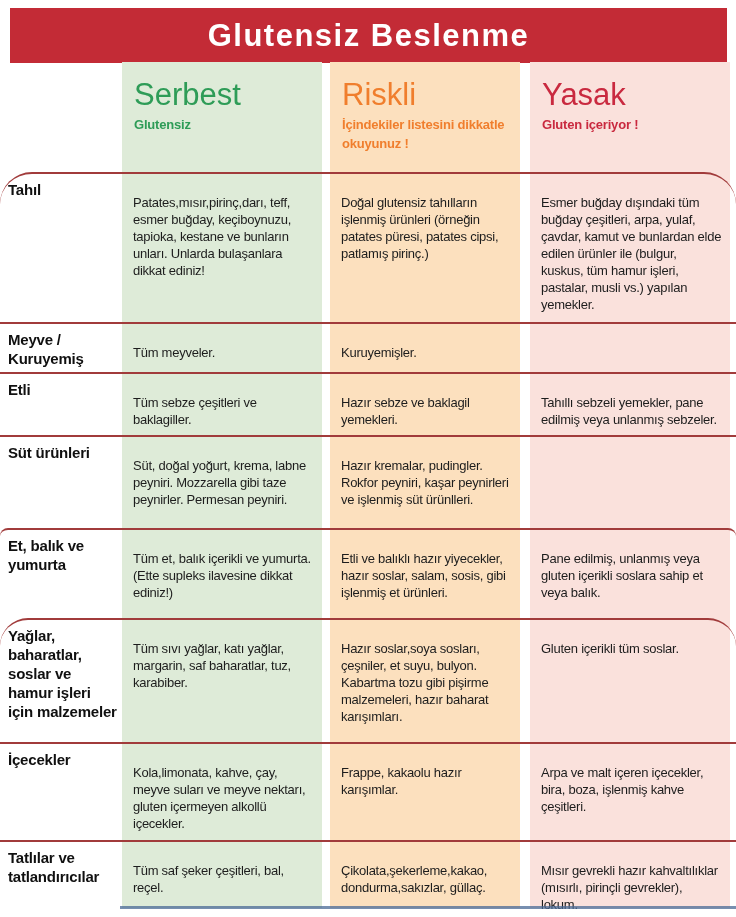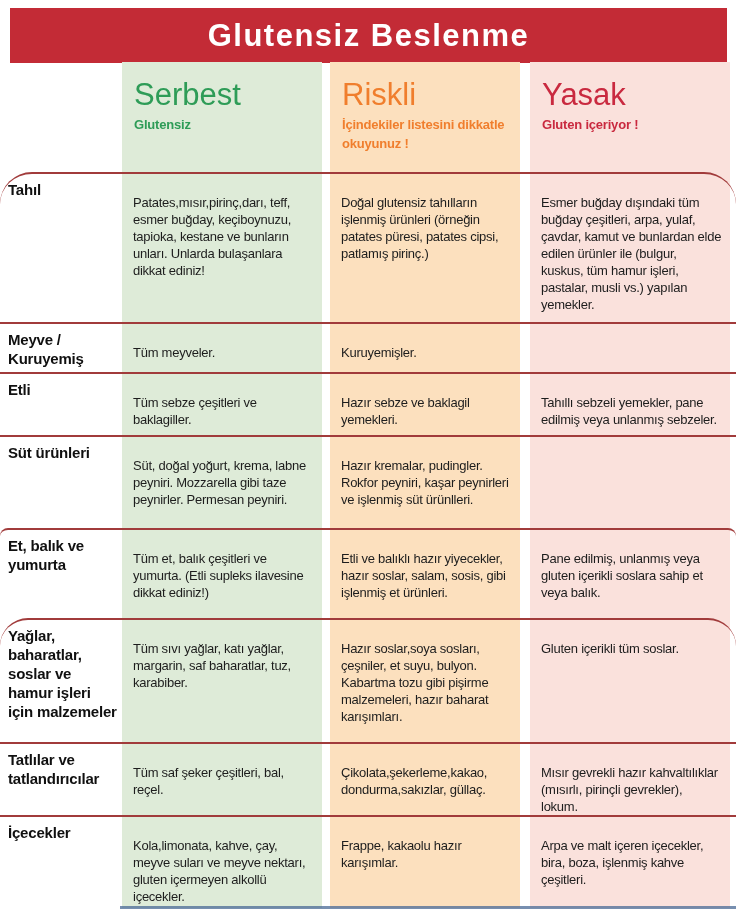--- a/index.html
+++ b/index.html
@@ -125,50 +125,50 @@
       <div class="rowlabel">Süt ürünleri</div>
       <div class="cell">Süt, doğal yoğurt, krema, labne peyniri. Mozzarella gibi taze peynirler. Permesan peyniri.</div>
       <div></div>
       <div class="cell">Hazır kremalar, pudingler. Rokfor peyniri, kaşar peynirleri ve işlenmiş süt ürünlleri.</div>
       <div></div>
       <div class="cell"></div>
     </div>
 
     <div class="grid-row row r5">
       <div class="rowlabel">Et, balık ve yumurta</div>
-      <div class="cell">Tüm et, balık çeşitleri ve yumurta. (Etli supleks ilavesine dikkat ediniz!)</div>
+      <div class="cell">Tüm et, balık içerikli ve yumurta. (Ette supleks ilavesine dikkat ediniz!)</div>
       <div></div>
       <div class="cell">Etli ve balıklı hazır yiyecekler, hazır soslar, salam, sosis, gibi işlenmiş et ürünleri.</div>
       <div></div>
       <div class="cell">Pane edilmiş, unlanmış veya gluten içerikli soslara sahip et veya balık.</div>
     </div>
 
     <div class="grid-row row r6">
       <div class="rowlabel">Yağlar, baharatlar, soslar ve hamur işleri için malzemeler</div>
       <div class="cell">Tüm sıvı yağlar, katı yağlar, margarin, saf baharatlar, tuz, karabiber.</div>
       <div></div>
       <div class="cell">Hazır soslar,soya sosları, çeşniler, et suyu, bulyon. Kabartma tozu gibi pişirme malzemeleri, hazır baharat karışımları.</div>
       <div></div>
       <div class="cell">Gluten içerikli tüm soslar.</div>
     </div>
 
+    <div class="grid-row row r8">
+      <div class="rowlabel">İçecekler</div>
+      <div class="cell">Kola,limonata, kahve, çay, meyve suları ve meyve nektarı, gluten içermeyen alkollü içecekler.</div>
+      <div></div>
+      <div class="cell">Frappe, kakaolu hazır karışımlar.</div>
+      <div></div>
+      <div class="cell">Arpa ve malt içeren içecekler, bira, boza, işlenmiş kahve çeşitleri.</div>
+    </div>
+
     <div class="grid-row row r7">
       <div class="rowlabel">Tatlılar ve tatlandırıcılar</div>
       <div class="cell">Tüm saf şeker çeşitleri, bal, reçel.</div>
       <div></div>
       <div class="cell">Çikolata,şekerleme,kakao, dondurma,sakızlar, güllaç.</div>
       <div></div>
       <div class="cell">Mısır gevrekli hazır kahvaltılıklar (mısırlı, pirinçli gevrekler), lokum.</div>
     </div>
 
-    <div class="grid-row row r8">
-      <div class="rowlabel">İçecekler</div>
-      <div class="cell">Kola,limonata, kahve, çay, meyve suları ve meyve nektarı, gluten içermeyen alkollü içecekler.</div>
-      <div></div>
-      <div class="cell">Frappe, kakaolu hazır karışımlar.</div>
-      <div></div>
-      <div class="cell">Arpa ve malt içeren içecekler, bira, boza, işlenmiş kahve çeşitleri.</div>
-    </div>
-
   </div>
 
   <div class="bottom-line"></div>
 </div>
 
 </body></html>

